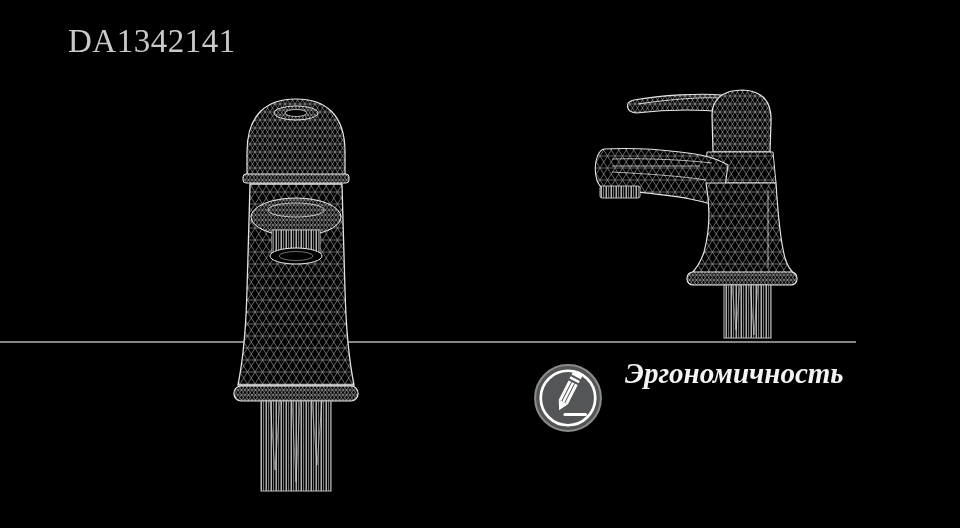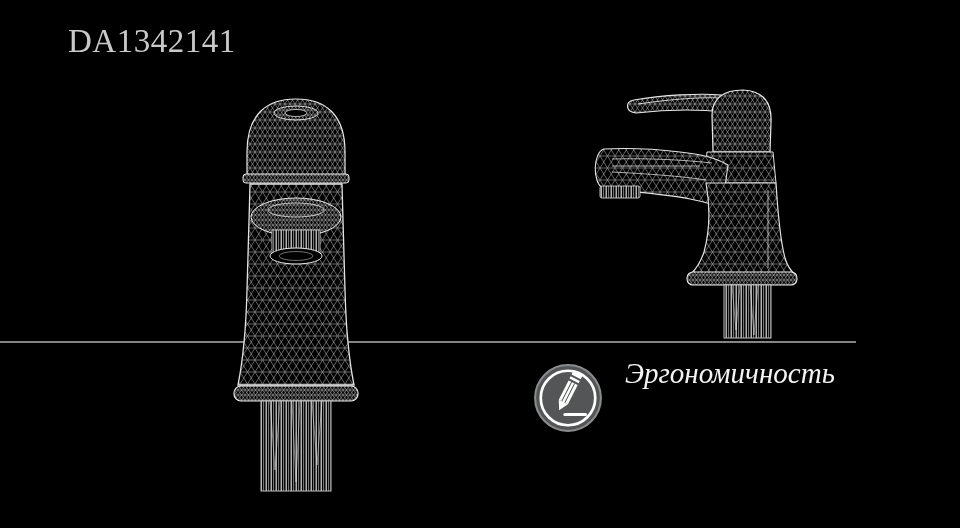--- a/index.html
+++ b/index.html
@@ -13,21 +13,21 @@
     letter-spacing:0.5px;
   }
   .divider {
     position:absolute; left:0; top:341px; width:960px; height:2px;
     background:#858585;
   }
   .art { position:absolute; left:0; top:0; width:960px; height:528px; }
   .feature-icon { position:absolute; left:532px; top:362px; width:72px; height:72px; }
   .feature-title {
     position:absolute; left:625px; top:356px;
-    font-size:29px; line-height:34px; font-weight:normal; font-style:italic;
+    font-size:29px; line-height:34px; font-weight:bold; font-style:italic;
     color:#f4f4f4;
   }
   .feature-desc {
     position:absolute; left:628px; top:400px; width:310px;
     font-size:15px; line-height:16px; font-weight:bold; font-style:italic;
     color:#ffffff; white-space:pre-line;
   }
 </style>
 </head>
 <body>

